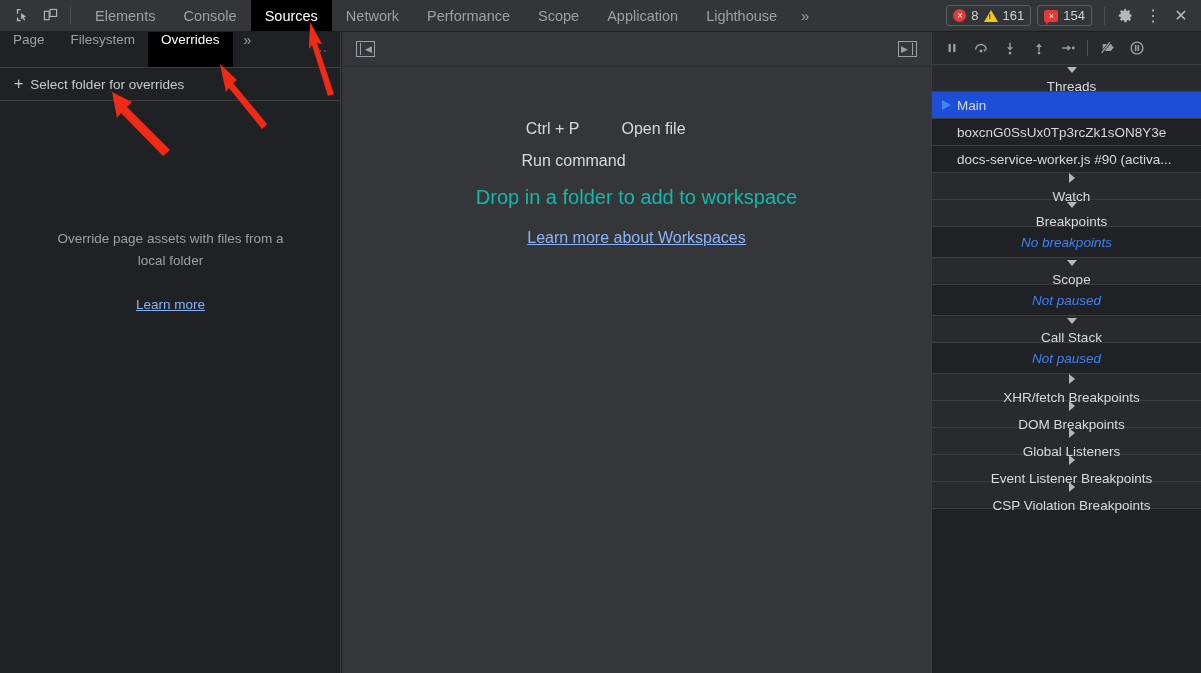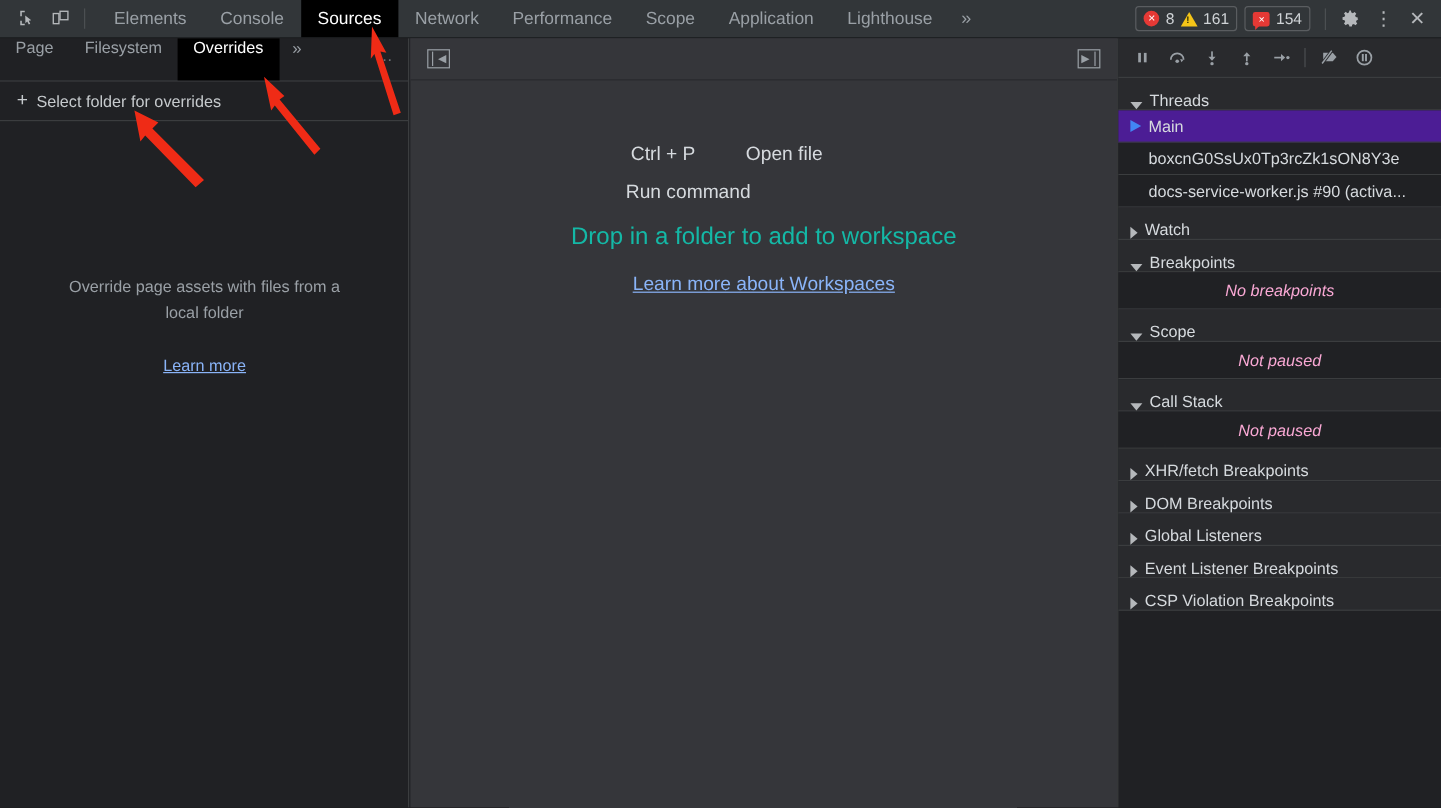--- a/index.html
+++ b/index.html
@@ -109,39 +109,39 @@
     position: absolute; left: 931px; top: 32px; width: 270px; height: 641px;
     background: #202124; border-left: 1px solid #3b3d3f;
   }
   .dbgbar {
     height: 33px; display: flex; align-items: center; gap: 2px; padding-left: 6px;
     border-bottom: 1px solid #3b3d3f; background: #292a2d;
   }
   .dbtn { width: 27px; height: 25px; display: flex; align-items: center; justify-content: center; color: #9aa0a6; }
   .dsep { width: 1px; height: 16px; background: #4b4f52; margin: 0 4px; }
   .sect-head {
-    height: 27px; display: flex; align-items: flex-end; gap: 6px;
+    height: 27px; display: flex; align-items: center; gap: 6px;
     padding-left: 10px; font-size: 13.5px; color: #d6dade;
-    background: #292a2d; border-bottom: 1px solid #3b3d3f;
+    background: #292a2d; border-bottom: 1px solid #3b3d3f; flex-direction: column;
   }
   .tri { width: 0; height: 0; }
   .tri.open { border-left: 5px solid transparent; border-right: 5px solid transparent; border-top: 6px solid #b5b8bb; margin-top: 2px; }
   .tri.closed { border-top: 5px solid transparent; border-bottom: 5px solid transparent; border-left: 6px solid #b5b8bb; }
   .thread-row {
     height: 27px; display: flex; align-items: center; gap: 6px;
     padding-left: 10px; font-size: 13.5px; color: #d6dade;
     border-bottom: 1px solid #3b3d3f; background: #202124;
     white-space: nowrap; overflow: hidden;
   }
-  .thread-row.sel { background: #4c1d95; }
+  .thread-row.sel { background: #1d4ed8; }
   .arrow-blue { width: 0; height: 0; border-top: 5px solid transparent; border-bottom: 5px solid transparent; border-left: 9px solid #4285f4; flex: none; }
   .thread-row .spacer { width: 9px; flex: none; }
   .empty-note {
     height: 31px; display: flex; align-items: center; justify-content: center;
-    font-size: 13.5px; font-style: italic; color: #f9a8d4;
+    font-size: 13.5px; font-style: italic; color: #3b82f6;
     background: #202124; border-bottom: 1px solid #3b3d3f;
   }
 
   
   .annot { position: absolute; pointer-events: none; }
 </style>
 </head>
 <body>
 
 <div id="app">

